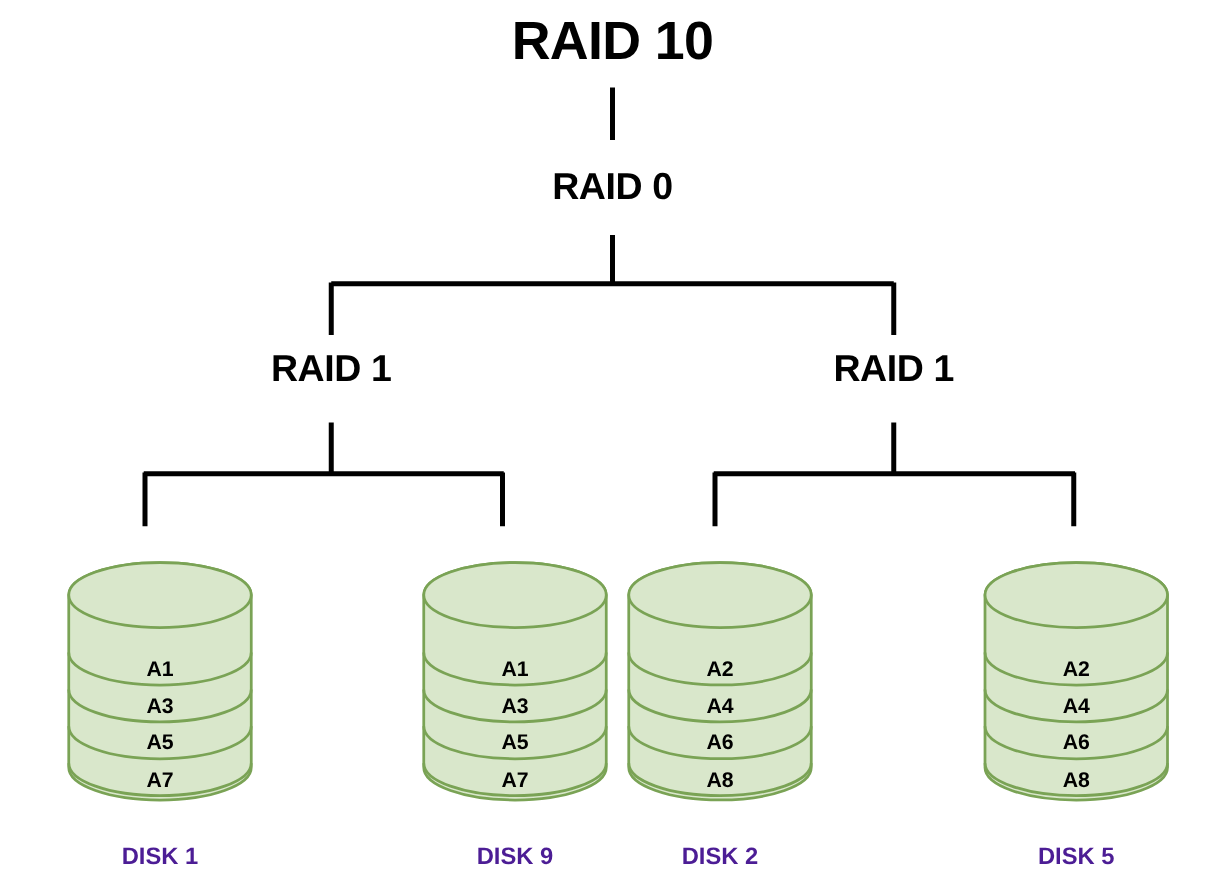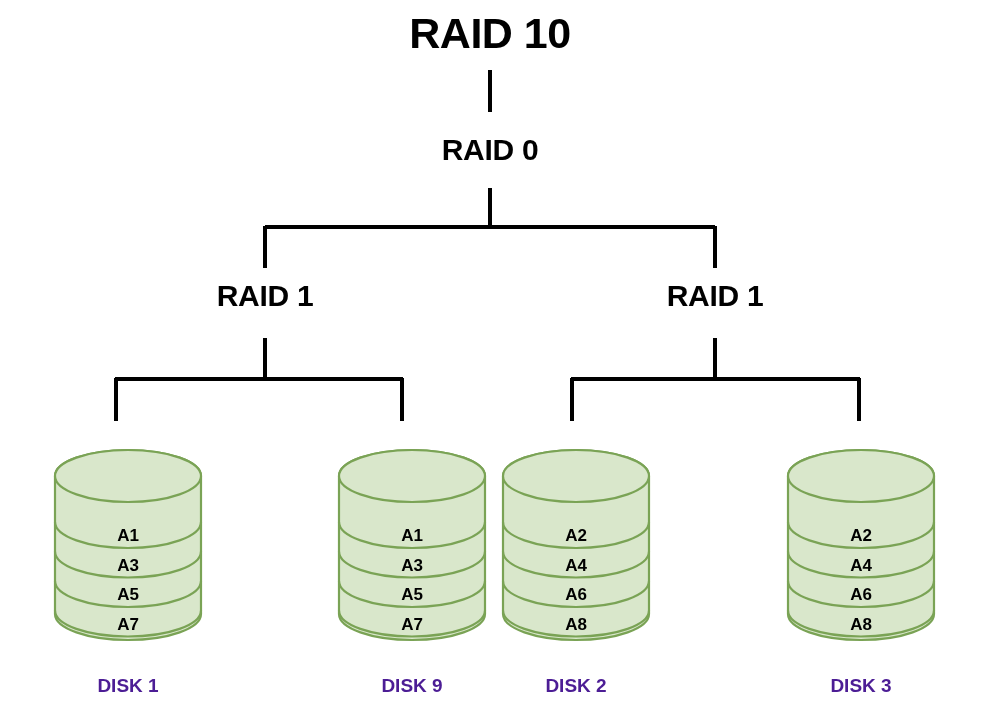--- a/index.html
+++ b/index.html
@@ -156,16 +156,16 @@
       <div class="disk-caption" style="left: 412px; top: 676px;">DISK 9</div>
       <div class="block-label" style="left: 576px; top: 535px;">A2</div>
       <div class="block-label" style="left: 576px; top: 564.5px;">A4</div>
       <div class="block-label" style="left: 576px; top: 594px;">A6</div>
       <div class="block-label" style="left: 576px; top: 623.5px;">A8</div>
       <div class="disk-caption" style="left: 576px; top: 676px;">DISK 2</div>
       <div class="block-label" style="left: 861px; top: 535px;">A2</div>
       <div class="block-label" style="left: 861px; top: 564.5px;">A4</div>
       <div class="block-label" style="left: 861px; top: 594px;">A6</div>
       <div class="block-label" style="left: 861px; top: 623.5px;">A8</div>
-      <div class="disk-caption" style="left: 861px; top: 676px;">DISK 3</div>
+      <div class="disk-caption" style="left: 861px; top: 676px;">DISK 5</div>
     </div>
 
 </div>
 
 </body></html>

